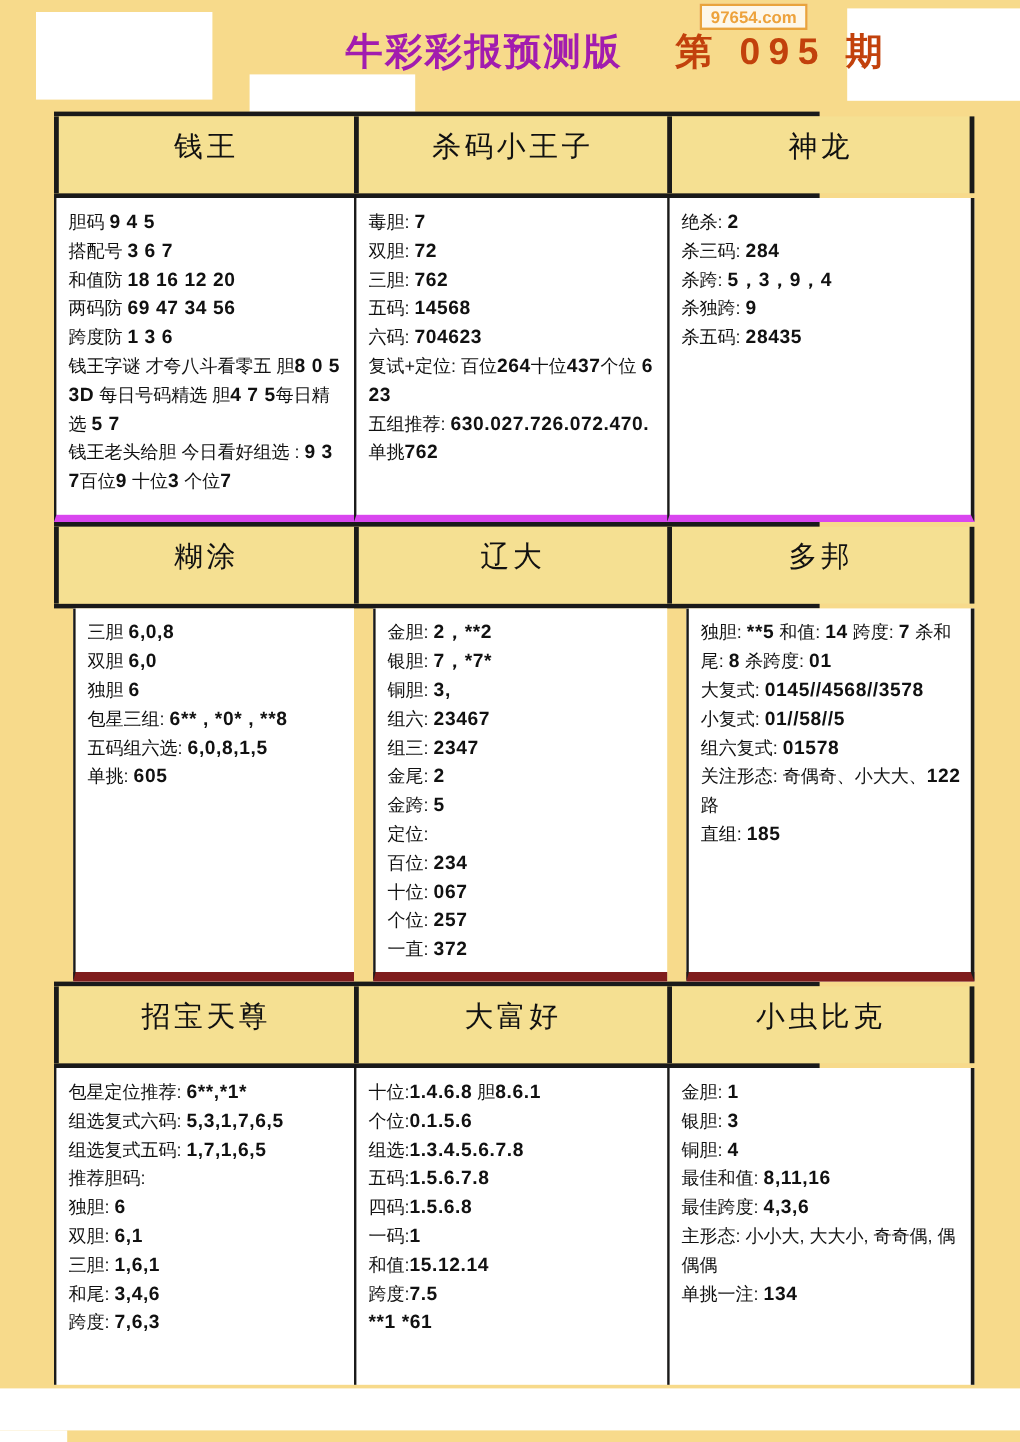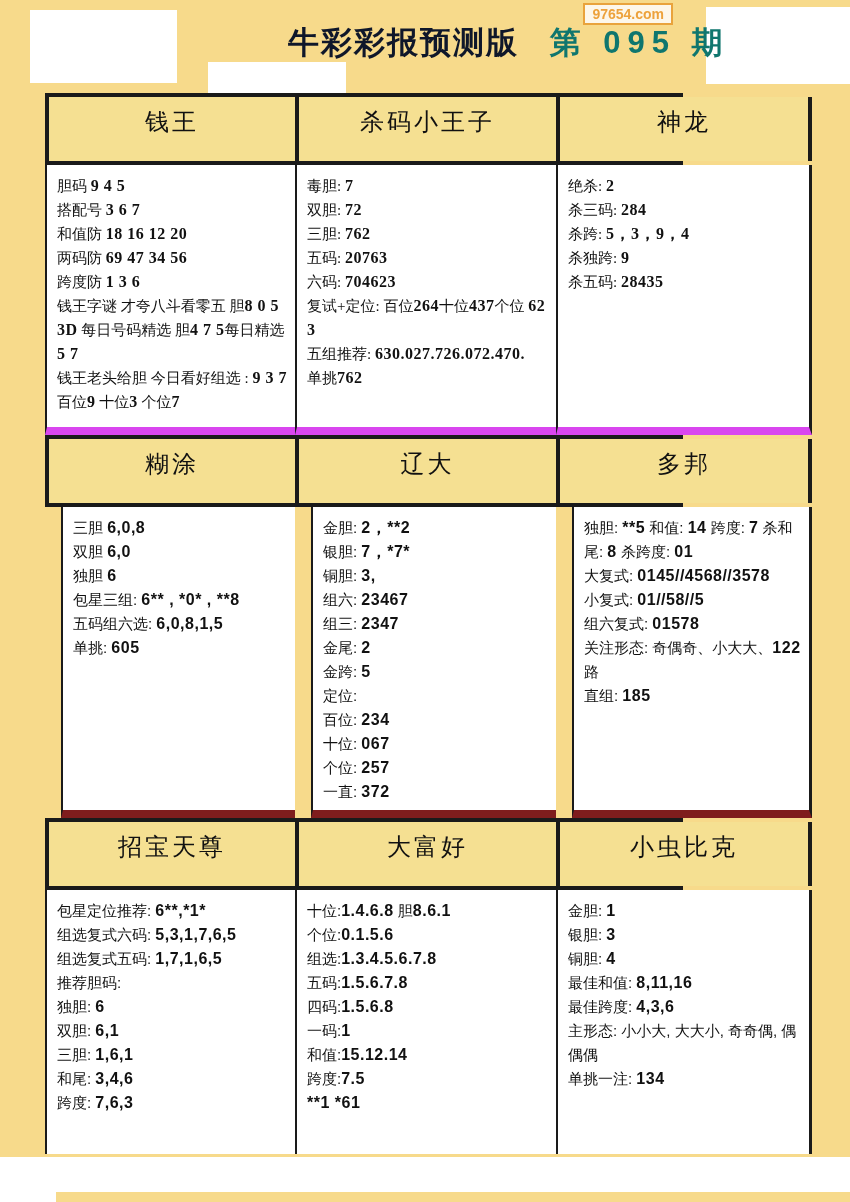--- a/index.html
+++ b/index.html
@@ -14,41 +14,41 @@
   .blank-left   { left:30px;  top:10px; width:147px; height:73px; }
   .blank-center { left:208px; top:62px; width:138px; height:31px; }
   .blank-right  { left:706px; top:7px;  width:144px; height:77px; }
   .watermark {
     position:absolute; right:1px; top:3px; z-index:3;
     border:2px solid #e9a33c; color:#eda23c; background:#fdf7ea;
     font-size:14px; font-weight:700; padding:0 7px; line-height:18px;
   }
   .title-line { position:absolute; left:288px; top:22px; z-index:2;
     white-space:nowrap; font-size:31px; font-weight:700; }
-  .title-brand { color:#0f172a; letter-spacing:2px; }
-  .title-issue { color:#0f766e; letter-spacing:7px; margin-left:22px; }
+  .title-brand { color:#a21caf; letter-spacing:2px; }
+  .title-issue { color:#c2410c; letter-spacing:7px; margin-left:35px; }
   
   .board { position:absolute; left:45px; top:93px; width:638px; z-index:1; }
   .row { display:grid; grid-template-columns:250px 261px 256px; }
   .hdr { border-top:4px solid #1a1a1a; border-bottom:4px solid #1a1a1a; }
   .hcell {
     background:#f5e092; box-sizing:border-box; height:64px;
     border-left:4px solid #1a1a1a; text-align:center;
     font-family:"Liberation Serif", serif; font-size:24px; font-weight:500;
     padding-top:9px; letter-spacing:3px;
   }
   .hcell:last-child { border-right:4px solid #1a1a1a; }
   .bcell {
     background:#ffffff; box-sizing:border-box;
     border-left:2px solid #1a1a1a;
     padding:9px 6px 6px 10px; font-size:15px; line-height:24px;
     word-break:break-all;
   }
   .bcell:last-child { border-right:3px solid #1a1a1a; }
-  .body-0 .bcell { min-height:270px; border-bottom:8px solid #d946ef;font-family:Liberation Serif, serif; }
+  .body-0 .bcell { min-height:270px; border-bottom:6px solid #d946ef; }
   .body-1 .bcell { min-height:308px; border-bottom:8px solid #7f1d1d;margin-left:16px; }
   .body-2 .bcell { min-height:264px; border-bottom:none; }
   .line { }
   .line .n { font-weight:700; font-size:16px; letter-spacing:0.5px; }
   
   .bottom-white { position:absolute; left:0; top:1157px; width:850px; height:35px; background:#ffffff; }
   .bottom-corner { position:absolute; left:0; top:1192px; width:56px; height:10px; background:#ffffff; }
 </style>
 </head>
 <body>
@@ -80,21 +80,21 @@
           <div class="line"><span>两码防 </span><span class="n">69 47 34 56</span></div>
           <div class="line"><span>跨度防 </span><span class="n">1 3 6</span></div>
           <div class="line"><span>钱王字谜 才夸八斗看零五  胆</span><span class="n">8 0 5</span></div>
           <div class="line"><span class="n">3D</span><span> 每日号码精选 胆</span><span class="n">4 7 5</span><span>每日精选 </span><span class="n">5 7</span></div>
           <div class="line"><span>钱王老头给胆 今日看好组选 : </span><span class="n">9 3 7</span><span>百位</span><span class="n">9</span><span> 十位</span><span class="n">3</span><span> 个位</span><span class="n">7</span></div>
         </div>
         <div class="bcell">
           <div class="line"><span>毒胆: </span><span class="n">7</span></div>
           <div class="line"><span>双胆: </span><span class="n">72</span></div>
           <div class="line"><span>三胆: </span><span class="n">762</span></div>
-          <div class="line"><span>五码: </span><span class="n">20763</span></div>
+          <div class="line"><span>五码: </span><span class="n">14568</span></div>
           <div class="line"><span>六码: </span><span class="n">704623</span></div>
           <div class="line"><span>复试+定位: 百位</span><span class="n">264</span><span>十位</span><span class="n">437</span><span>个位 </span><span class="n">623</span></div>
           <div class="line"><span>五组推荐: </span><span class="n">630.027.726.072.470.</span></div>
           <div class="line"><span>单挑</span><span class="n">762</span></div>
         </div>
         <div class="bcell">
           <div class="line"><span>绝杀: </span><span class="n">2</span></div>
           <div class="line"><span>杀三码: </span><span class="n">284</span></div>
           <div class="line"><span>杀跨: </span><span class="n">5，3，9，4</span></div>
           <div class="line"><span>杀独跨: </span><span class="n">9</span></div>

